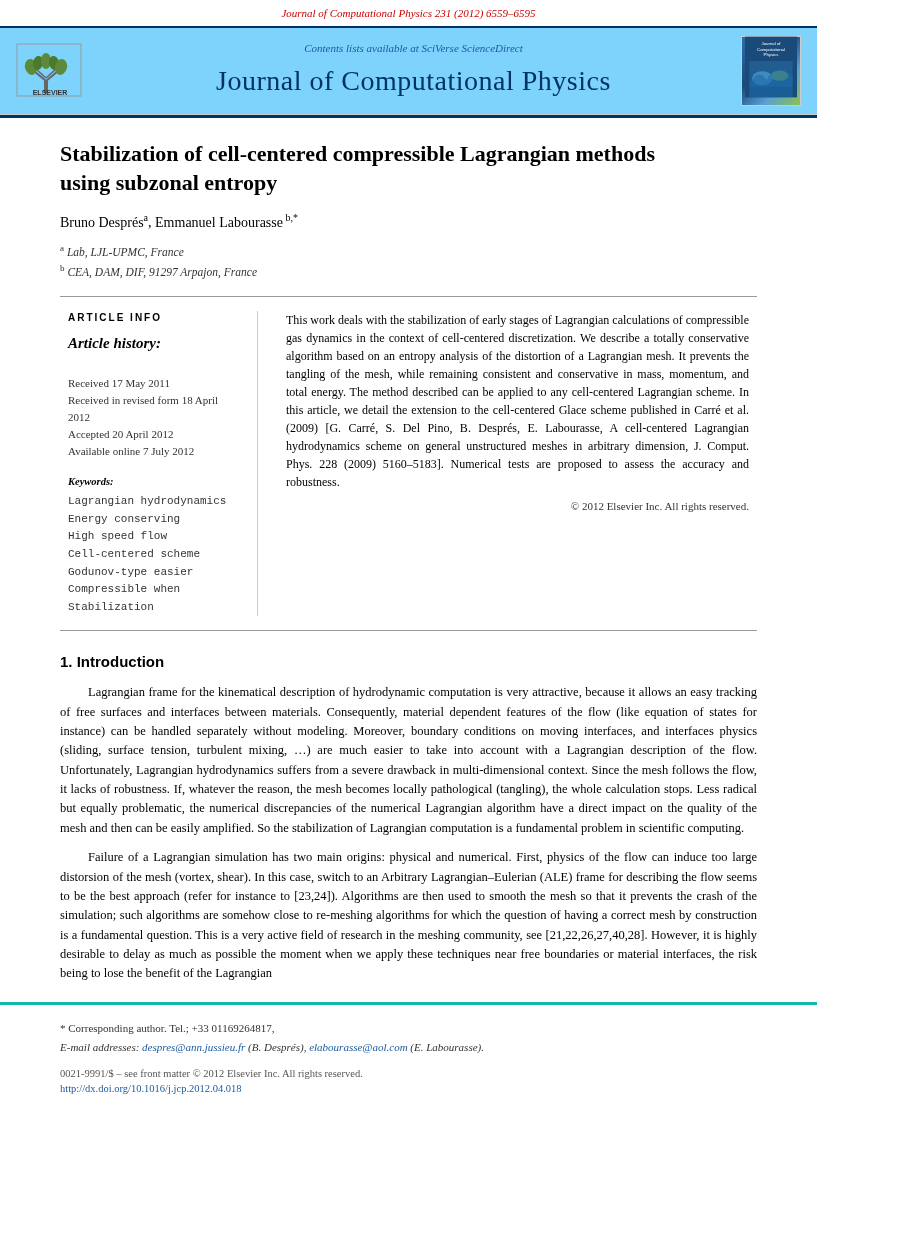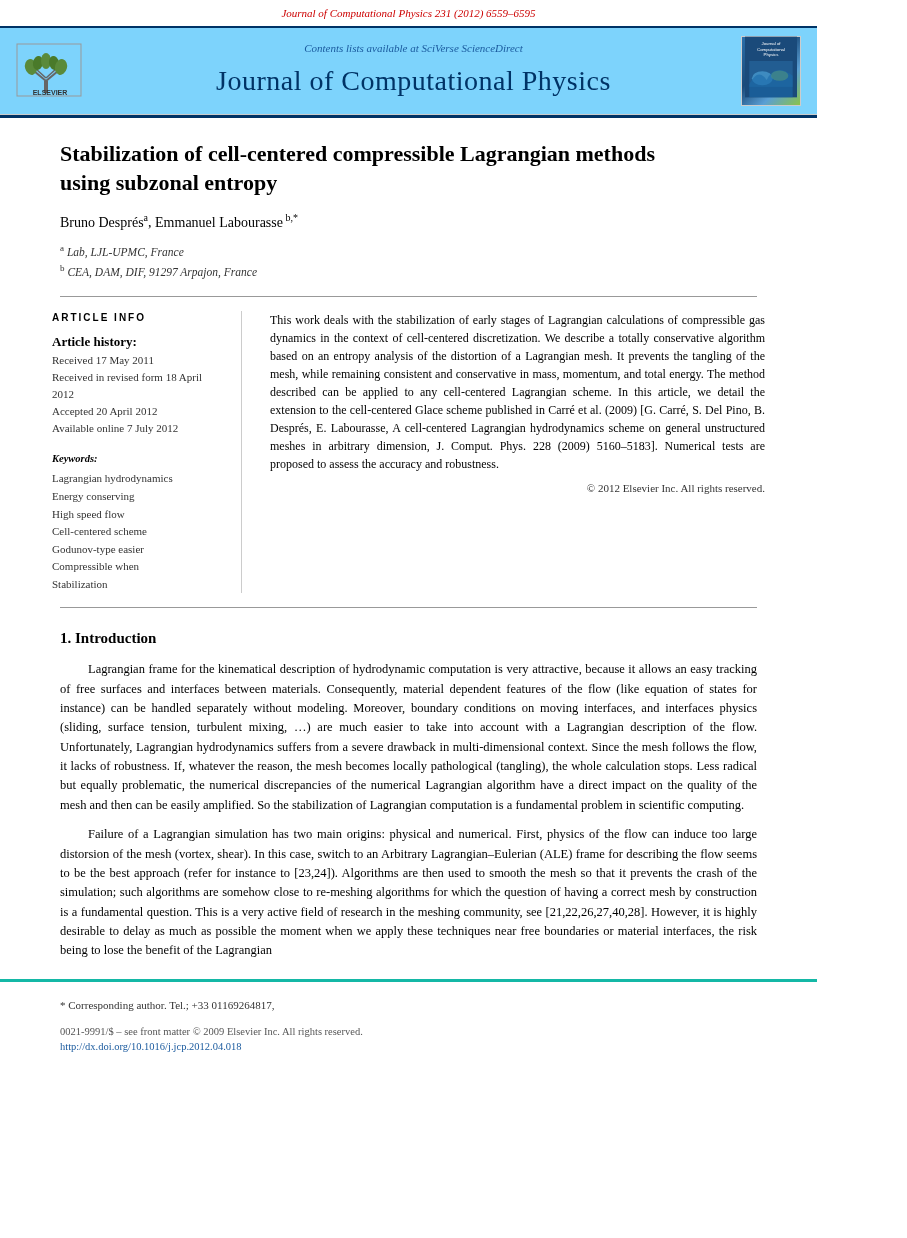--- a/index.html
+++ b/index.html
@@ -123,21 +123,21 @@
     
     .section-divider {
       border: none;
       border-top: 1px solid #999;
       margin: 14px 60px;
     }
 
     
     .two-col {
       display: flex;
-      padding: 0 52px;
+      padding: 0 68px;
       gap: 28px;
     }
     .col-left {
       width: 190px;
       flex-shrink: 0;
       border-right: 1px solid #ccc;
       padding-right: 16px;
     }
     .col-right {
       flex: 1;
@@ -147,43 +147,45 @@
       font-size: 10px;
       letter-spacing: 2px;
       text-transform: uppercase;
       font-family: Arial, sans-serif;
       font-weight: bold;
       color: #000;
       margin-bottom: 8px;
     }
 
     .article-history-label {
-      font-size: 13px;
-      font-weight: bold;
-      color: #000;
-      margin-bottom: 0;
+      font-size: 15px;
+      font-style: italic;
+      font-weight: bold;
+      color: #000;
+      margin-bottom: 20px;
     }
     .history-item {
       font-size: 11px;
       color: #333;
       line-height: 1.55;
     }
 
     .keywords-section { margin-top: 14px; }
     .keywords-label {
       font-size: 10.5px;
       font-style: italic;
       font-weight: bold;
       color: #000;
       margin-bottom: 4px;
     }
     .keyword-item {
       font-size: 11px;
       color: #333;
       line-height: 1.6;
+      font-family: Liberation Mono, monospace;
     }
 
     
     .abstract-header {
       font-size: 10px;
       letter-spacing: 2px;
       text-transform: uppercase;
       font-family: Arial, sans-serif;
       font-weight: bold;
       color: #000;
@@ -206,21 +208,21 @@
     .main-content {
       padding: 0 60px;
       margin-top: 20px;
     }
 
     .section-title {
       font-size: 15px;
       font-weight: bold;
       color: #000;
       margin-bottom: 10px;
-      font-family: Liberation Serif, serif;
+      font-family: Liberation Sans, sans-serif;
     }
     .body-text {
       font-size: 12.5px;
       line-height: 1.55;
       text-align: justify;
       color: #000;
       text-indent: 28px;
       margin-bottom: 10px;
     }
 
@@ -362,21 +364,28 @@
     </div>
     <div class="body-text">
       Failure of a Lagrangian simulation has two main origins: physical and numerical. First, physics of the flow can induce too large distorsion of the mesh (vortex, shear). In this case, switch to an Arbitrary Lagrangian–Eulerian (ALE) frame for describing the flow seems to be the best approach (refer for instance to [23,24]). Algorithms are then used to smooth the mesh so that it prevents the crash of the simulation; such algorithms are somehow close to re-meshing algorithms for which the question of having a correct mesh by construction is a fundamental question. This is a very active field of research in the meshing community, see [21,22,26,27,40,28]. However, it is highly desirable to delay as much as possible the moment when we apply these techniques near free boundaries or material interfaces, the risk being to lose the benefit of the Lagrangian
     </div>
   </div>
 
   <div class="page-footer">
     <div class="footnote-star">
       * Corresponding author. Tel.; +33 01169264817,
     </div>
+    <div class="footnote-email">
+      <i>E-mail addresses:</i>
+      <span style="color:#1a5a9e;">despres@ann.jussieu.fr</span>
+      (B. Després),
+      <span style="color:#1a5a9e;">elabourasse@aol.com</span>
+      (E. Labourasse).
+    </div>
     <div class="footer-bottom">
-      <div>0021-9991/$ – see front matter © 2009 Elsevier Inc. All rights reserved.</div>
+      <div>0021-9991/$ – see front matter © 2012 Elsevier Inc. All rights reserved.</div>
       <div style="color:#1a5a9e;">
         <span>http://dx.doi.org/10.1016/j.jcp.2012.04.018</span>
       </div>
     </div>
   </div>
 
 </div>
 
 </body></html>

